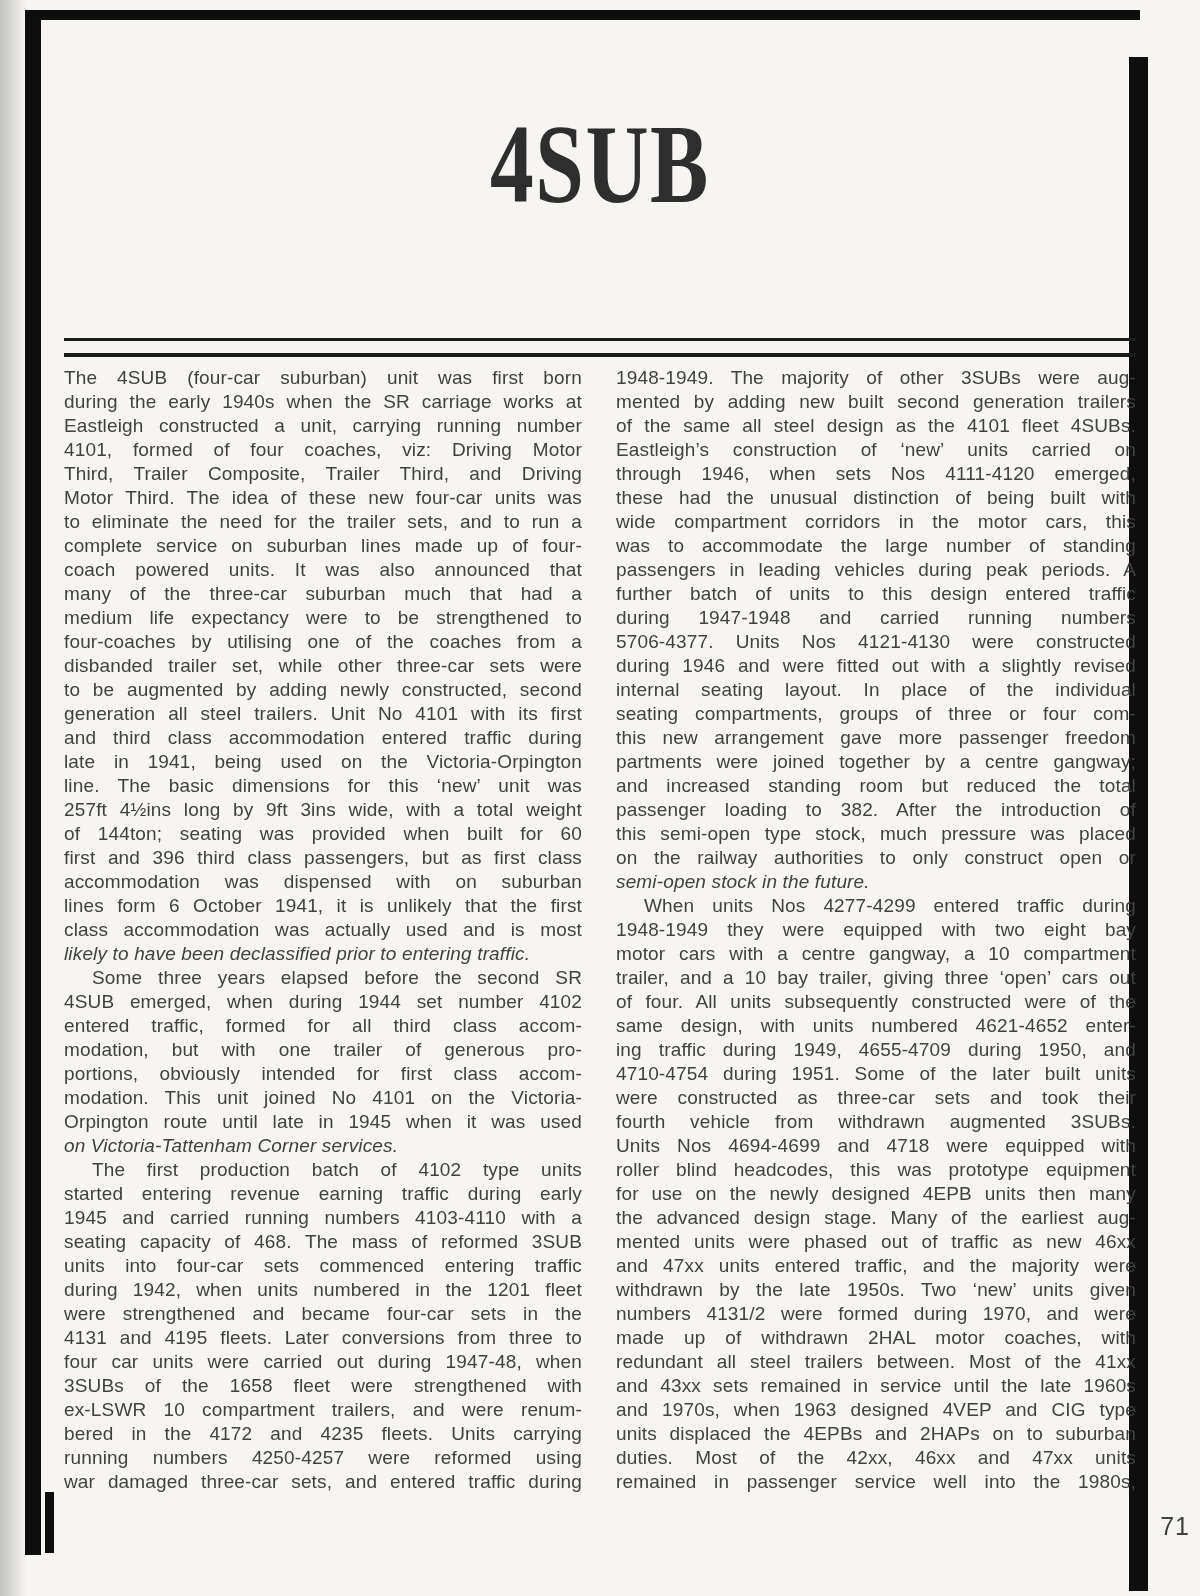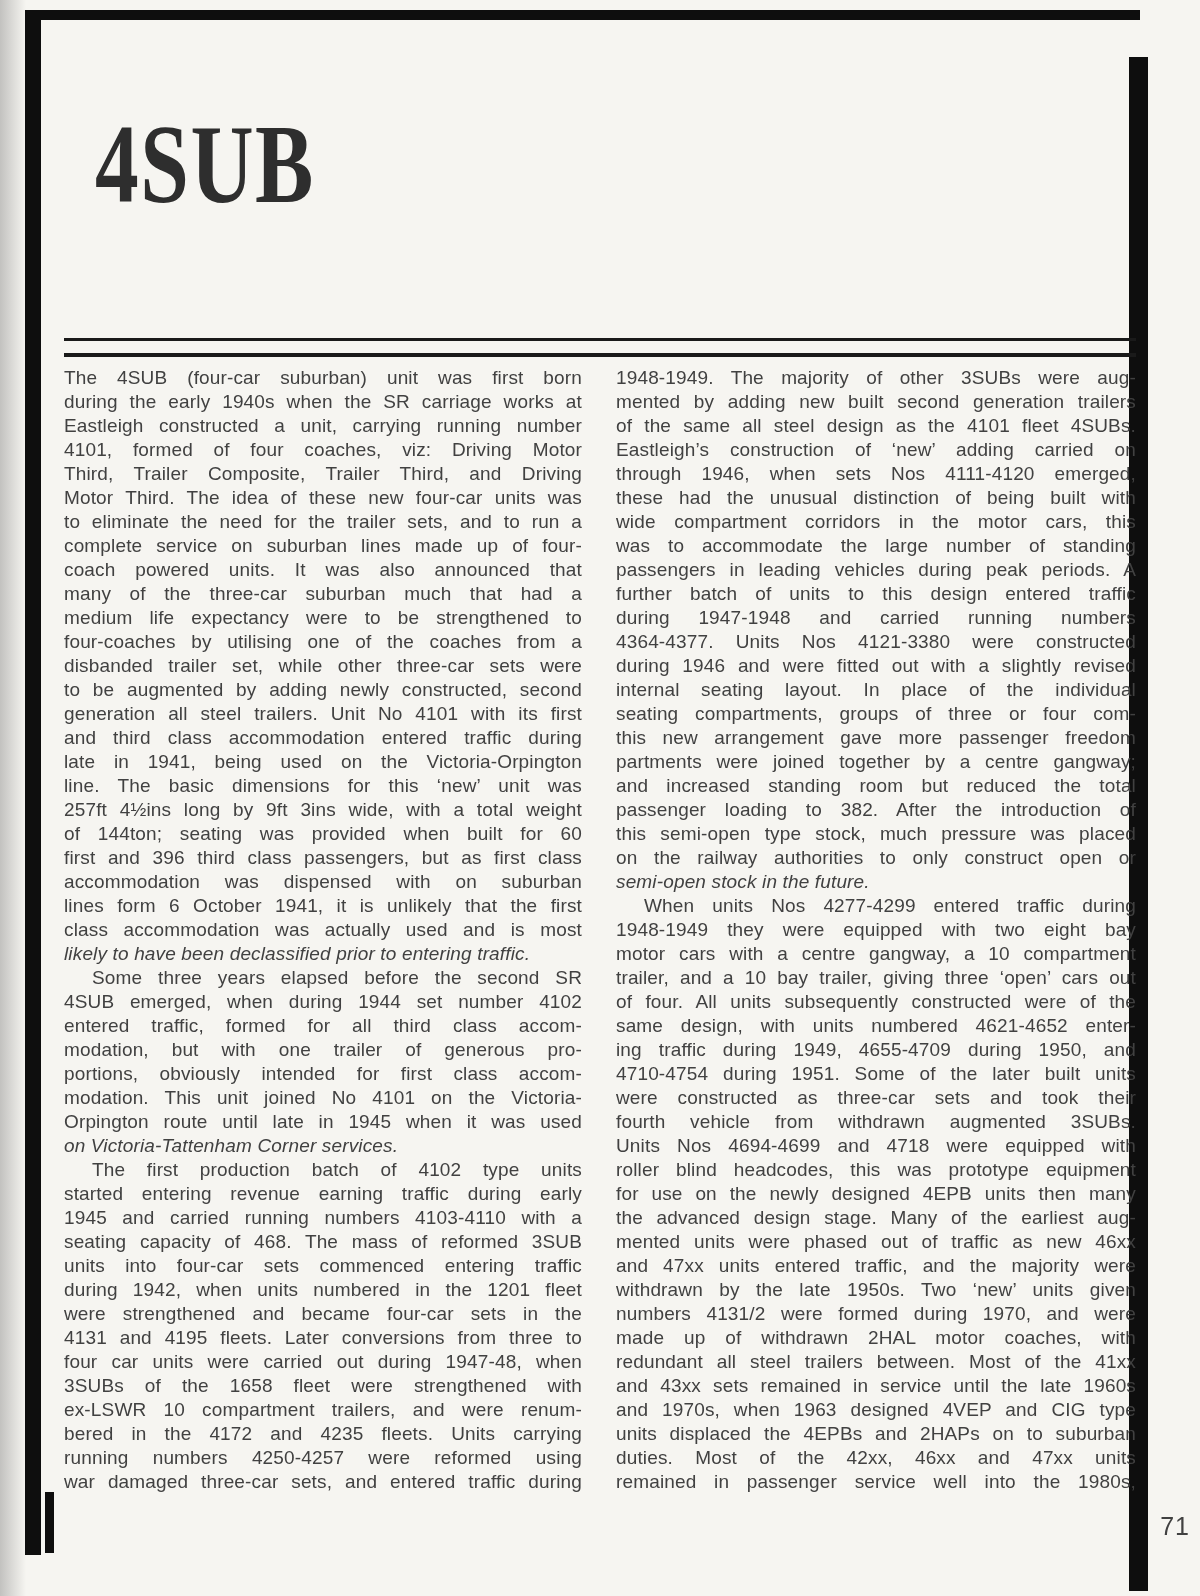--- a/index.html
+++ b/index.html
@@ -15,21 +15,21 @@
     pointer-events:none;
   }
   .scan-bar{position:absolute;background:#0e0e0e;}
   .scan-bar.top{left:36px;top:10px;width:1104px;height:10px;}
   .scan-bar.left{left:25px;top:10px;width:16px;height:1545px;}
   .scan-bar.right{left:1129px;top:57px;width:19px;height:1534px;}
   .scan-bar.stub{left:45px;top:1492px;width:9px;height:61px;}
 
   .title{
     position:absolute;left:64px;top:108px;width:1072px;height:120px;
-    white-space:nowrap;
+    text-align:center;white-space:nowrap;
   }
   .title span{
     display:inline-block;
     font-family:"Liberation Serif", serif;
     font-weight:bold;
     font-size:112px;line-height:112px;
     letter-spacing:2px;
     color:#2e2e2e;
     transform:scaleX(0.78);
     transform-origin:center;
@@ -128,29 +128,29 @@
       <div class="line">bered in the 4172 and 4235 fleets. Units carrying</div>
       <div class="line">running numbers 4250-4257 were reformed using</div>
       <div class="line">war damaged three-car sets, and entered traffic during</div>
     </div>
   </div>
 <div class="col right" id="col-1" style="color: rgb(65, 65, 65);">
     <div>
       <div class="line">1948-1949. The majority of other 3SUBs were aug-</div>
       <div class="line">mented by adding new built second generation trailers</div>
       <div class="line">of the same all steel design as the 4101 fleet 4SUBs.</div>
-      <div class="line">Eastleigh’s construction of ‘new’ adding carried on</div>
+      <div class="line">Eastleigh’s construction of ‘new’ units carried on</div>
       <div class="line">through 1946, when sets Nos 4111-4120 emerged,</div>
       <div class="line">these had the unusual distinction of being built with</div>
       <div class="line">wide compartment corridors in the motor cars, this</div>
       <div class="line">was to accommodate the large number of standing</div>
       <div class="line">passengers in leading vehicles during peak periods. A</div>
       <div class="line">further batch of units to this design entered traffic</div>
       <div class="line">during 1947-1948 and carried running numbers</div>
-      <div class="line">4364-4377. Units Nos 4121-3380 were constructed</div>
+      <div class="line">5706-4377. Units Nos 4121-4130 were constructed</div>
       <div class="line">during 1946 and were fitted out with a slightly revised</div>
       <div class="line">internal seating layout. In place of the individual</div>
       <div class="line">seating compartments, groups of three or four com-</div>
       <div class="line">this new arrangement gave more passenger freedom</div>
       <div class="line">partments were joined together by a centre gangway;</div>
       <div class="line">and increased standing room but reduced the total</div>
       <div class="line">passenger loading to 382. After the introduction of</div>
       <div class="line">this semi-open type stock, much pressure was placed</div>
       <div class="line">on the railway authorities to only construct open or</div>
       <div class="line lastline">semi-open stock in the future.</div>

